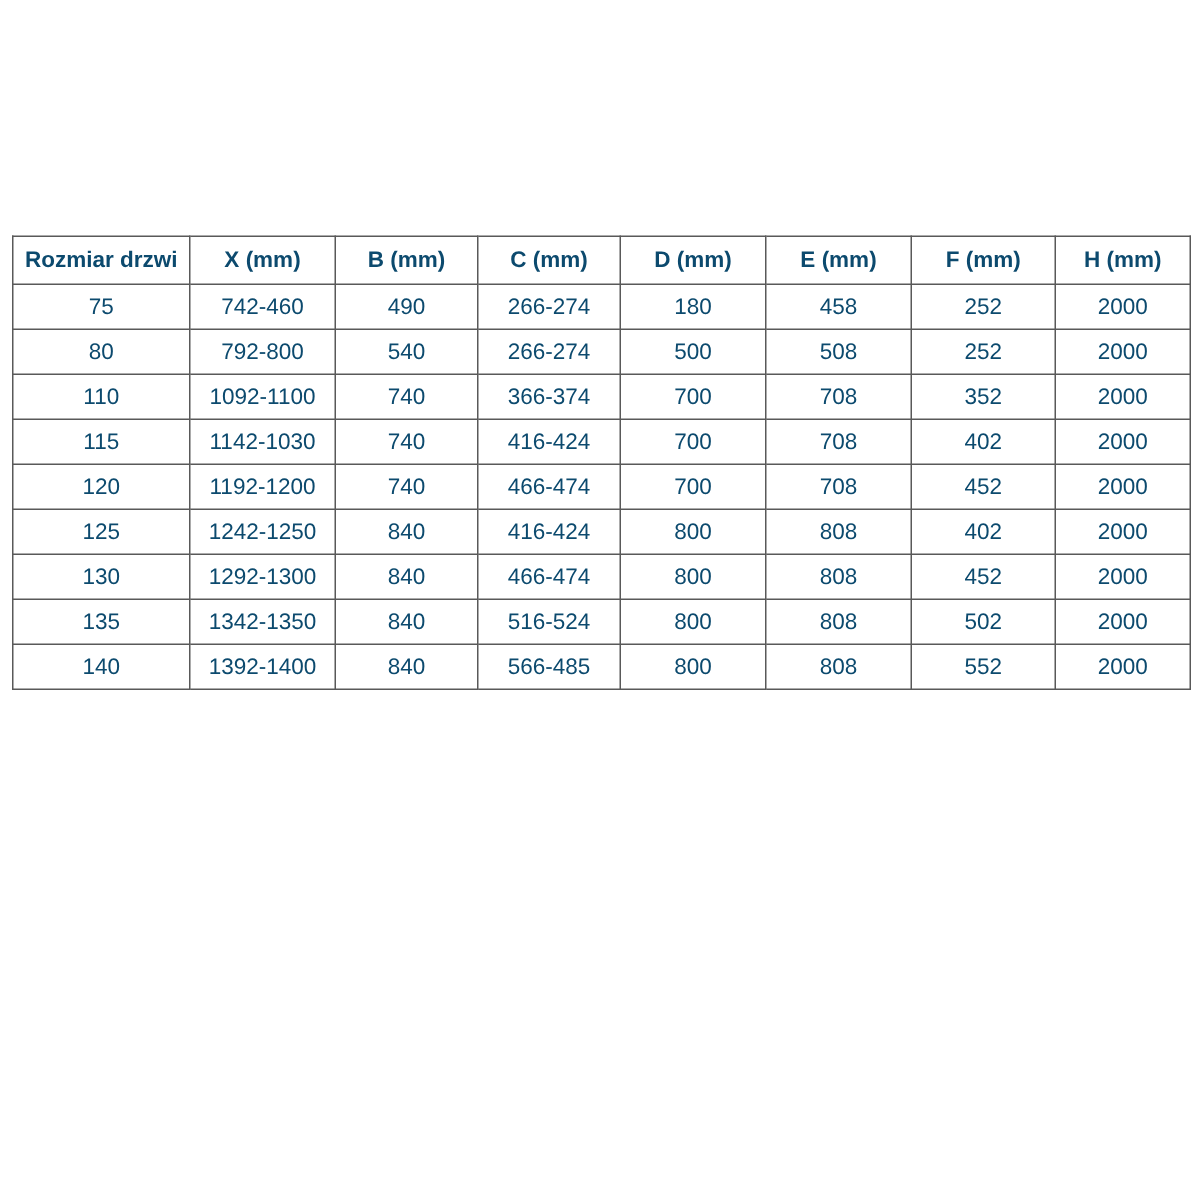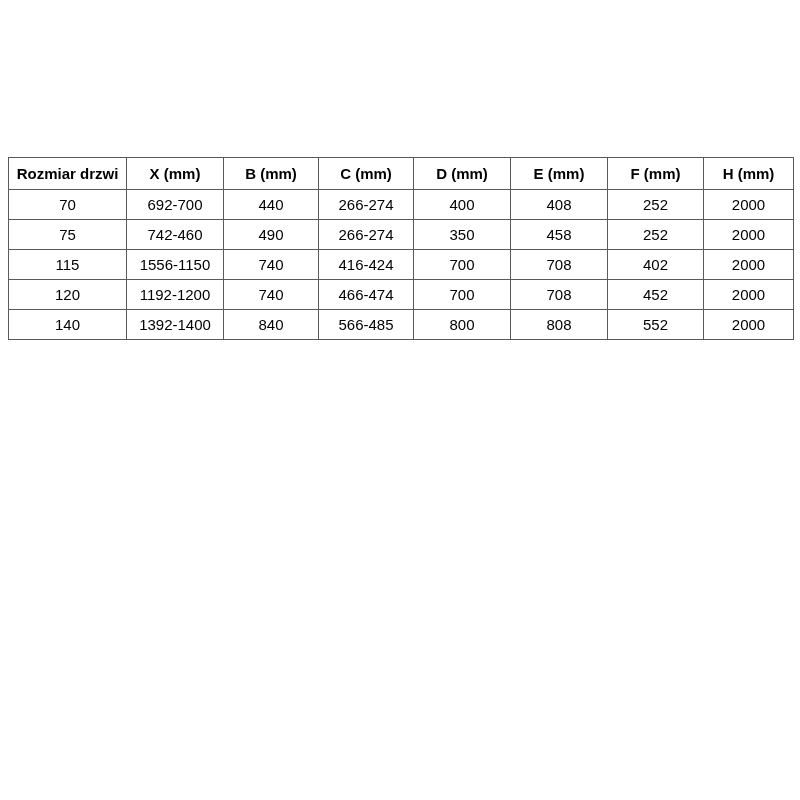--- a/index.html
+++ b/index.html
@@ -20,21 +20,21 @@
   .table-wrap {
     position: absolute;
     left: 8px;
     top: 157px;
     width: 785px;
   }
   table.size-table {
     border-collapse: collapse;
     table-layout: fixed;
     width: 785px;
-    color: #000000;
+    color: #0c4a6e;
   }
   table.size-table th,
   table.size-table td {
     border: 1px solid #595959;
     text-align: center;
     vertical-align: middle;
     padding: 0;
     font-size: 15px;
     line-height: 1;
     overflow: hidden;
@@ -80,61 +80,101 @@
           <th>B (mm)</th>
           <th>C (mm)</th>
           <th>D (mm)</th>
           <th>E (mm)</th>
           <th>F (mm)</th>
           <th>H (mm)</th>
         </tr>
       </thead>
       <tbody>
 
-      <tr>
-          <td>70</td>
-          <td>692-700</td>
-          <td>440</td>
-          <td>266-274</td>
-          <td>400</td>
-          <td>408</td>
-          <td>252</td>
-          <td>2000</td>
-        </tr>
           <tr>
           <td>75</td>
           <td>742-460</td>
           <td>490</td>
           <td>266-274</td>
-          <td>350</td>
+          <td>180</td>
           <td>458</td>
           <td>252</td>
           <td>2000</td>
         </tr>
           <tr>
+          <td>80</td>
+          <td>792-800</td>
+          <td>540</td>
+          <td>266-274</td>
+          <td>500</td>
+          <td>508</td>
+          <td>252</td>
+          <td>2000</td>
+        </tr>
+          <tr>
+          <td>110</td>
+          <td>1092-1100</td>
+          <td>740</td>
+          <td>366-374</td>
+          <td>700</td>
+          <td>708</td>
+          <td>352</td>
+          <td>2000</td>
+        </tr>
+          <tr>
           <td>115</td>
-          <td>1556-1150</td>
+          <td>1142-1030</td>
           <td>740</td>
           <td>416-424</td>
           <td>700</td>
           <td>708</td>
           <td>402</td>
           <td>2000</td>
         </tr>
           <tr>
           <td>120</td>
           <td>1192-1200</td>
           <td>740</td>
           <td>466-474</td>
           <td>700</td>
           <td>708</td>
           <td>452</td>
           <td>2000</td>
         </tr>
           <tr>
+          <td>125</td>
+          <td>1242-1250</td>
+          <td>840</td>
+          <td>416-424</td>
+          <td>800</td>
+          <td>808</td>
+          <td>402</td>
+          <td>2000</td>
+        </tr>
+          <tr>
+          <td>130</td>
+          <td>1292-1300</td>
+          <td>840</td>
+          <td>466-474</td>
+          <td>800</td>
+          <td>808</td>
+          <td>452</td>
+          <td>2000</td>
+        </tr>
+          <tr>
+          <td>135</td>
+          <td>1342-1350</td>
+          <td>840</td>
+          <td>516-524</td>
+          <td>800</td>
+          <td>808</td>
+          <td>502</td>
+          <td>2000</td>
+        </tr>
+          <tr>
           <td>140</td>
           <td>1392-1400</td>
           <td>840</td>
           <td>566-485</td>
           <td>800</td>
           <td>808</td>
           <td>552</td>
           <td>2000</td>
         </tr>
         </tbody>

